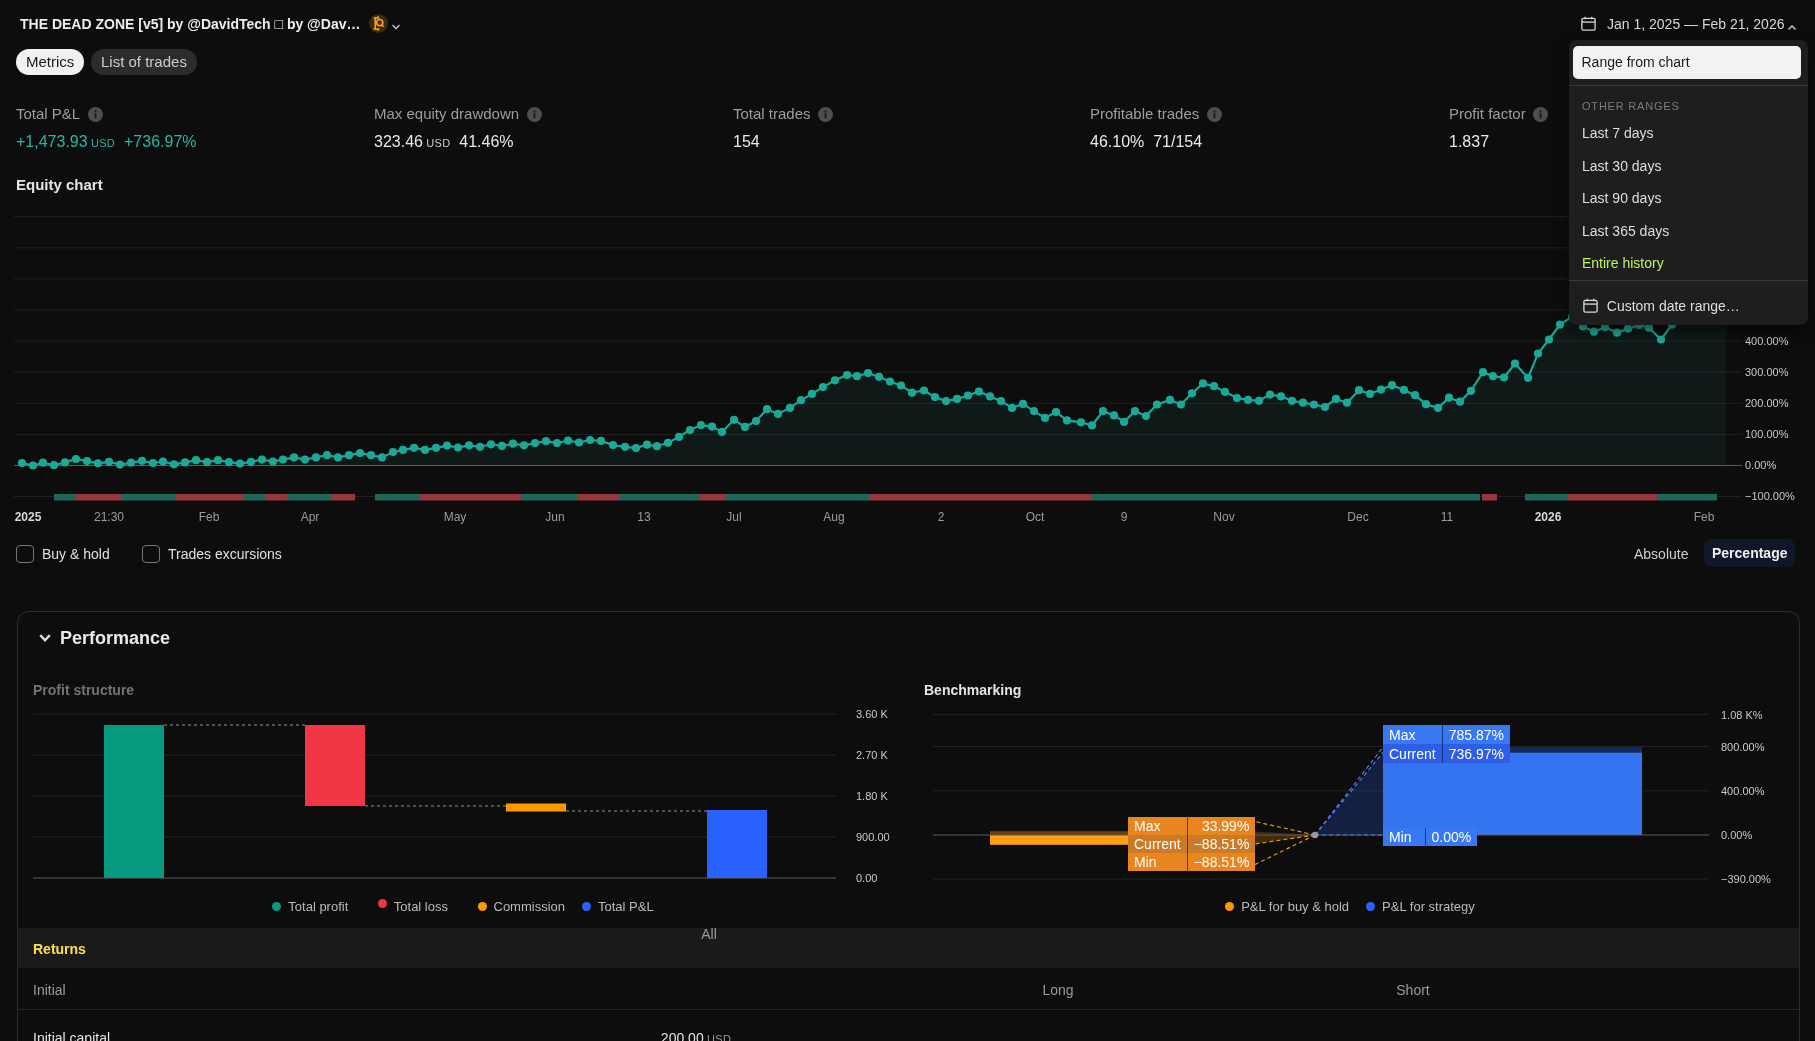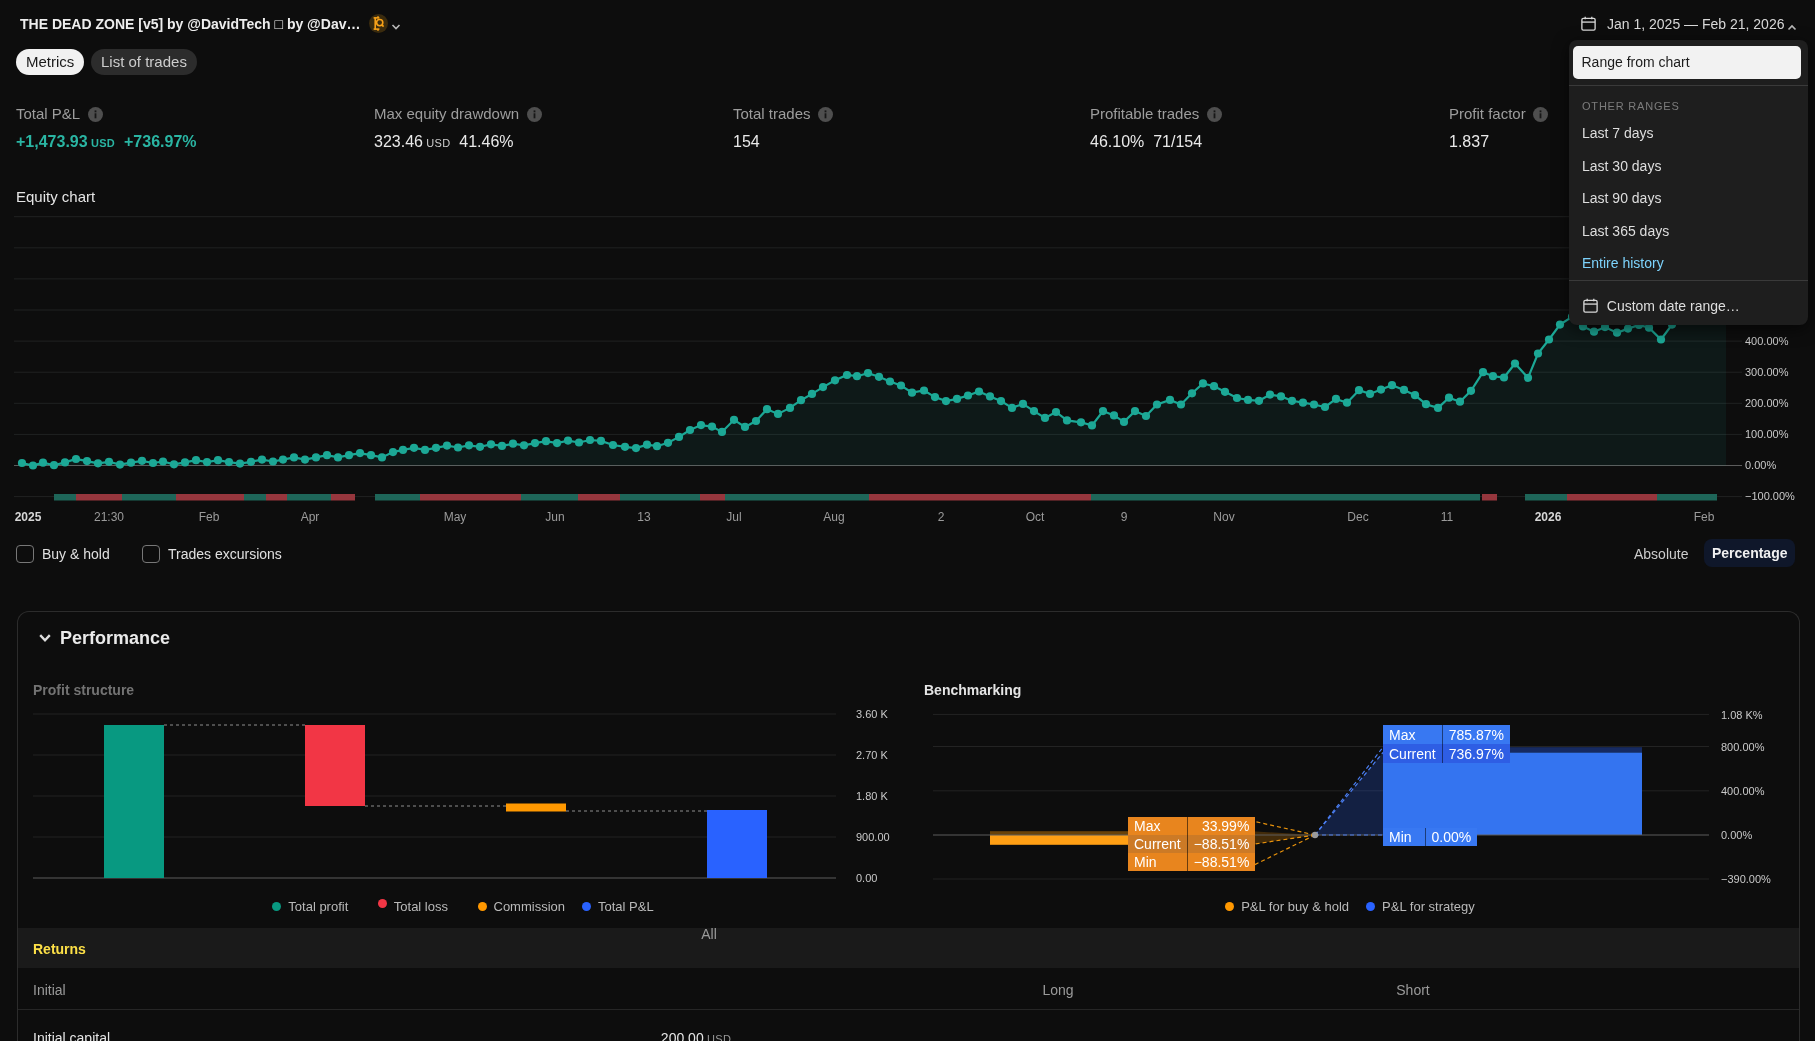--- a/index.html
+++ b/index.html
@@ -1,20 +1,20 @@
 <!DOCTYPE html>
 <html><head><meta charset="utf-8">
 <style>
 * { margin:0; padding:0; box-sizing:border-box; }
 html,body { width:1815px; height:1041px; background:#0d0d0d; font-family:"Liberation Sans", sans-serif; overflow:hidden; position:relative; }
 .abs { position:absolute; }
 .lbl { color:#9d9d9d; font-size:15px; }
 .val { color:#e9e9e9; font-size:16px; }
 .usd { font-size:11px; letter-spacing:0.3px; }
-.grn { color:#2ab5a3;font-weight:bold; }
+.grn { color:#2ab5a3; }
 .chip { border-radius:13px; font-size:15px; height:26px; line-height:26px; padding:0 10px; display:inline-block; }
 </style></head>
 <body>
 
 <div class="abs" style="left:20px;top:16px;font-size:14px;line-height:16px;font-weight:bold;color:#ededed;">THE DEAD ZONE [v5] by @DavidTech □ by @Dav…</div>
 <div class="abs" style="left:369px;top:14px;"><svg width="19" height="19" viewBox="0 0 19 19">
       <circle cx="9.5" cy="9.5" r="9.5" fill="#3a2b0e"></circle>
       <g stroke="#f7a118" stroke-width="1.6" fill="none">
         <line x1="6.2" y1="3.6" x2="6.2" y2="15.4"></line>
         <line x1="4.6" y1="3.9" x2="10.4" y2="3.9"></line>
@@ -62,21 +62,21 @@
       <circle cx="7.5" cy="7.5" r="7.5" fill="#4e4e4e"></circle>
       <rect x="6.6" y="6.3" width="1.8" height="5" fill="#171717"></rect>
       <rect x="6.6" y="3.4" width="1.8" height="1.9" fill="#171717"></rect>
     </svg><div style="margin-top:10px;"><span class="val">46.10%&nbsp;&nbsp;71/154</span></div></div>
 <div class="abs" style="left:1449px;top:105px;"><span class="lbl">Profit factor</span> <svg width="15" height="15" viewBox="0 0 15 15" style="vertical-align:-3px;margin-left:3px">
       <circle cx="7.5" cy="7.5" r="7.5" fill="#4e4e4e"></circle>
       <rect x="6.6" y="6.3" width="1.8" height="5" fill="#171717"></rect>
       <rect x="6.6" y="3.4" width="1.8" height="1.9" fill="#171717"></rect>
     </svg><div style="margin-top:10px;"><span class="val">1.837</span></div></div>
 
-<div class="abs" style="left:16px;top:188px;font-size:15px;font-weight:normal;color:#e5e5e5;">Equity chart</div>
+<div class="abs" style="left:16px;top:176px;font-size:15px;font-weight:bold;color:#e5e5e5;">Equity chart</div>
 <svg class="abs" style="left:0;top:0" width="1815" height="530" font-family="Liberation Sans, sans-serif">
 <line x1="14" y1="216.7" x2="1742" y2="216.7" stroke="#202222" stroke-width="1"></line>
 <line x1="14" y1="247.8" x2="1742" y2="247.8" stroke="#202222" stroke-width="1"></line>
 <line x1="14" y1="278.9" x2="1742" y2="278.9" stroke="#202222" stroke-width="1"></line>
 <line x1="14" y1="310.0" x2="1742" y2="310.0" stroke="#202222" stroke-width="1"></line>
 <line x1="14" y1="341.1" x2="1742" y2="341.1" stroke="#202222" stroke-width="1"></line>
 <line x1="14" y1="372.2" x2="1742" y2="372.2" stroke="#202222" stroke-width="1"></line>
 <line x1="14" y1="403.3" x2="1742" y2="403.3" stroke="#202222" stroke-width="1"></line>
 <line x1="14" y1="434.4" x2="1742" y2="434.4" stroke="#202222" stroke-width="1"></line>
 <line x1="14" y1="496.6" x2="1742" y2="496.6" stroke="#202222" stroke-width="1"></line>
@@ -422,21 +422,21 @@
 <div class="abs" style="left:596px;top:1030px;width:200px;text-align:center;font-size:14px;color:#e5e5e5;">200.00<span class="usd" style="color:#9a9a9a;">&nbsp;USD</span></div>
 
 <div class="abs" style="left:1569px;top:40px;width:239px;height:285px;background:#1e1e1e;border-radius:8px;box-shadow:0 4px 16px rgba(0,0,0,0.6);z-index:50;">
 <div style="box-sizing:border-box;margin:6px 7px 0 4px;height:33px;background:#f2f2f2;color:#1c1c1c;font-size:14px;line-height:19px;border-radius:5px;padding:7px 8.5px;">Range from chart</div>
 <div style="margin-top:6px;border-top:1px solid #3a3a3a;"></div>
 <div style="box-sizing:border-box;height:31px;padding:14px 0 0 13px;color:#7c7c7c;font-size:11px;letter-spacing:0.8px;">OTHER RANGES</div>
 <div style="box-sizing:border-box;height:32.5px;line-height:32.5px;padding-left:13px;color:#dedede;font-size:14px;">Last 7 days</div>
 <div style="box-sizing:border-box;height:32.5px;line-height:32.5px;padding-left:13px;color:#dedede;font-size:14px;">Last 30 days</div>
 <div style="box-sizing:border-box;height:32.5px;line-height:32.5px;padding-left:13px;color:#dedede;font-size:14px;">Last 90 days</div>
 <div style="box-sizing:border-box;height:32.5px;line-height:32.5px;padding-left:13px;color:#dedede;font-size:14px;">Last 365 days</div>
-<div style="box-sizing:border-box;height:32.5px;line-height:32.5px;padding-left:13px;color:#7dd3fc;font-size:14px;">Entire history</div>
+<div style="box-sizing:border-box;height:32.5px;line-height:32.5px;padding-left:13px;color:#bef264;font-size:14px;">Entire history</div>
 <div style="border-top:1px solid #3a3a3a;"></div>
 <div style="box-sizing:border-box;height:44px;padding:16px 0 0 13px;color:#dedede;font-size:14px;line-height:17px;"><svg width="17" height="17" viewBox="0 0 18 18" fill="none" stroke="#d8d8d8" stroke-width="1.4">
         <rect x="2" y="3.5" width="14" height="12.5" rx="1.5"></rect>
         <line x1="2" y1="7.5" x2="16" y2="7.5"></line>
         <line x1="5.5" y1="1.8" x2="5.5" y2="4.5"></line>
         <line x1="12.5" y1="1.8" x2="12.5" y2="4.5"></line>
       </svg><span style="vertical-align:3.5px;">&nbsp;&nbsp;Custom date range…</span></div>
 </div>
 
 </body></html>

